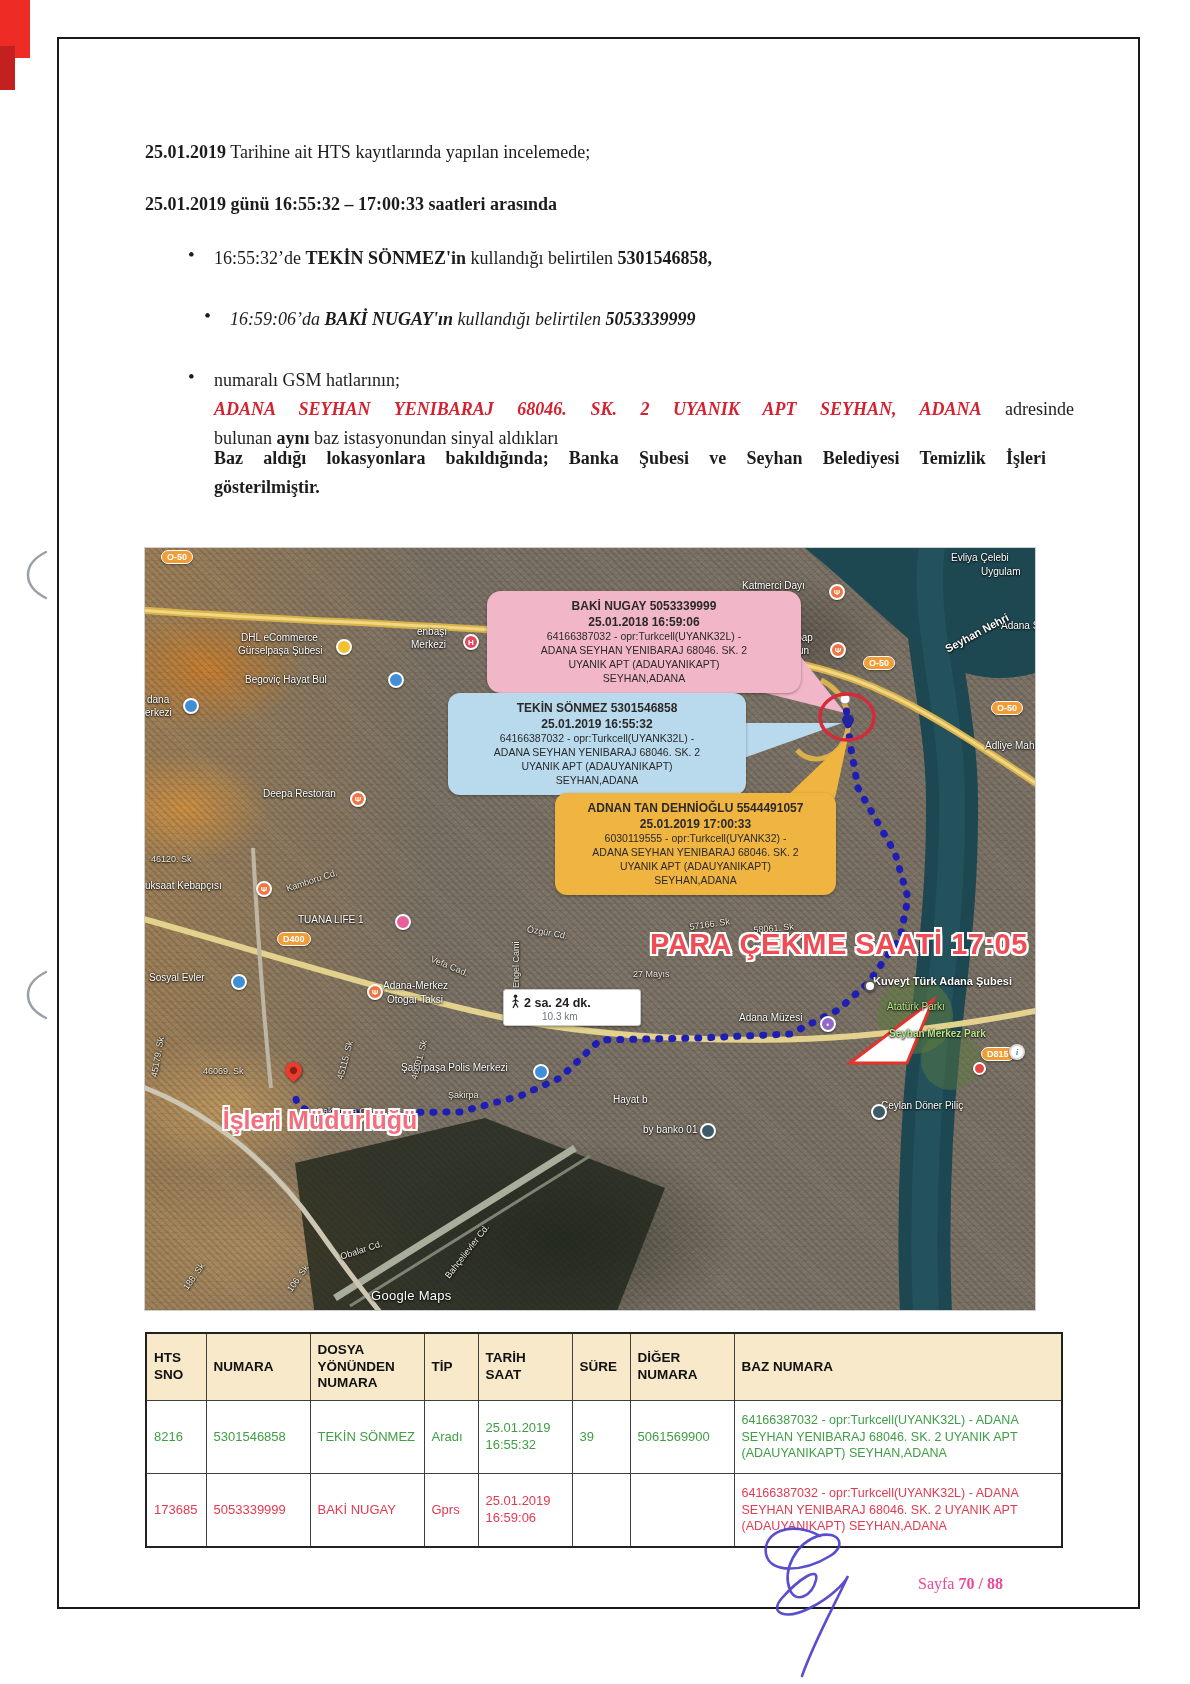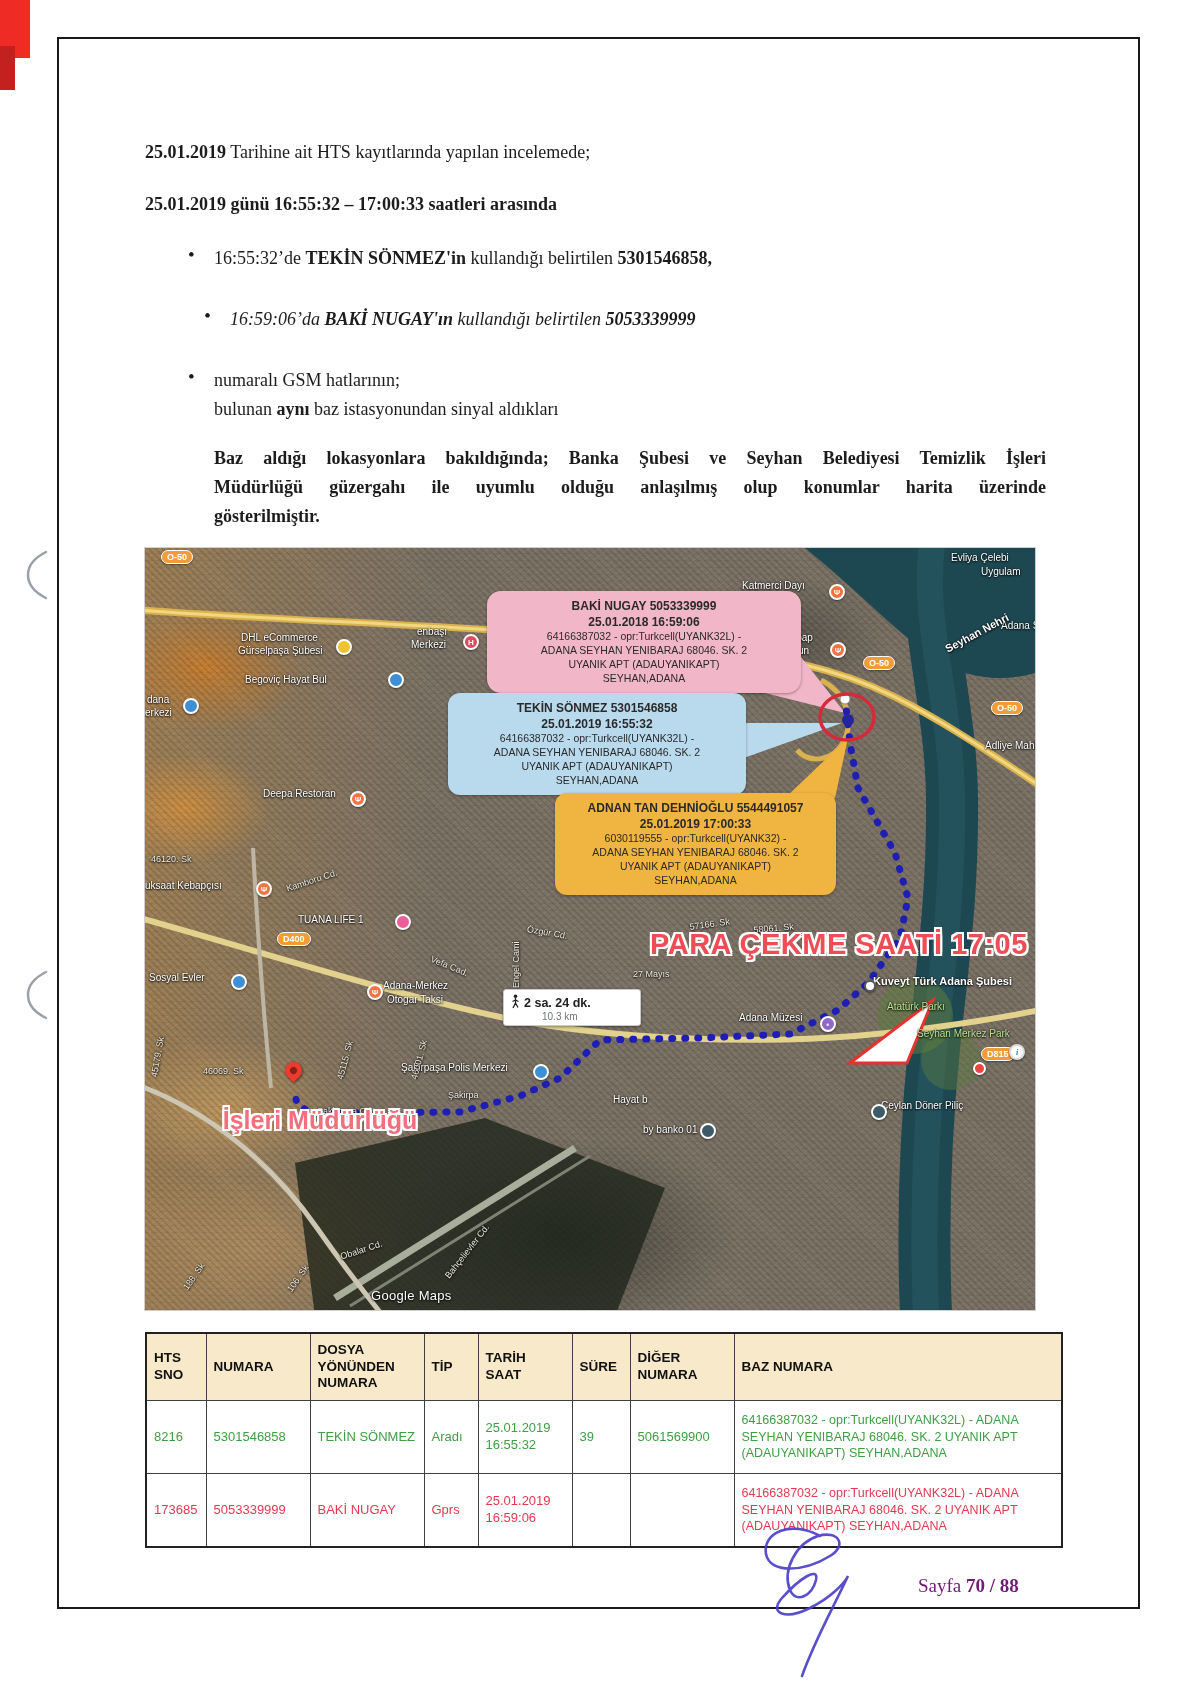--- a/index.html
+++ b/index.html
@@ -84,21 +84,21 @@
   .hts-table{position:absolute;left:145px;top:1332px;width:916px;border-collapse:collapse;
       font-family:"Liberation Sans",sans-serif;font-size:13px;table-layout:fixed;background:#fff;}
   .hts-table th,.hts-table td{border:1px solid #3f3f3f;padding:4px 7px;vertical-align:middle;text-align:left;}
   .hts-table thead th{background:#f7e9c9;font-weight:bold;color:#111;height:58px;font-size:13.5px;line-height:1.25;}
   .hts-table{border:2px solid #222;}
   .hts-table td{height:64px;line-height:1.3;}
   .row-green td{color:var(--row-green,#3f9e44);}
   .row-red td{color:var(--row-red,#e23a50);}
   td.bazcell{font-size:12.5px;line-height:1.35;}
   
-  .footer{position:absolute;left:918px;top:1575px;font-size:19px;color:#701a75;}
+  .footer{position:absolute;left:918px;top:1575px;font-size:16px;color:#ec4899;}
   .footer b{font-weight:bold;}
 </style>
 </head>
 <body>
 
 <div class="binder-mark1"></div>
 <div class="binder-mark2"></div>
 
 <div class="page-frame"></div>
 
@@ -116,25 +116,25 @@
     <div class="ln"><span class="run-b ">25.01.2019 günü 16:55:32 – 17:00:33 saatleri arasında</span></div>
   </div>
 <div class="tblock bullet" style="left:186px;top:244px;width:860px;">
     <div class="ln"><span>16:55:32’de </span><span class="run-b ">TEKİN SÖNMEZ'in</span><span> kullandığı belirtilen </span><span class="run-b ">5301546858,</span></div>
   </div>
 <div class="tblock bullet" style="left:202px;top:276px;width:860px;font-style:italic;">
     <div class="ln"><span>16:59:06’da </span><span class="run-b ">BAKİ NUGAY'ın</span><span> kullandığı belirtilen </span><span class="run-b ">5053339999</span></div>
   </div>
 <div class="tblock bullet" style="left:186px;top:308px;width:860px;">
     <div class="ln"><span>numaralı GSM hatlarının;</span></div>
+    <div class="ln j"><span class="run-i run-red">ADANA SEYHAN YENIBARAJ 68046. SK. 2 UYANIK APT SEYHAN, ADANA</span><span> adresinde</span></div>
     <div class="ln"><span>bulunan </span><span class="run-b ">aynı</span><span> baz istasyonundan sinyal aldıkları</span></div>
   </div>
 <div class="tblock" style="left:214px;top:444px;width:832px;font-weight:bold;">
     <div class="ln j"><span>Baz aldığı lokasyonlara bakıldığında; Banka Şubesi ve Seyhan Belediyesi Temizlik İşleri</span></div>
-    <div class="ln j"><span>Müdürlüğü güzergahı ile uyumlu olduğu anlaşılmış olup konumlar harita üzerinde</span></div>
     <div class="ln"><span>gösterilmiştir.</span></div>
   </div>
 
 <div class="map">
   <svg class="map-art" width="890" height="762" viewBox="0 0 890 762">
 
     <path d="M660,0 L890,0 L890,125 C845,138 805,125 772,98 C738,70 700,32 660,0 Z" fill="#1d4852"></path>
     <path d="M788,-10 C775,70 806,150 807,250 C808,350 797,420 789,500 C781,580 777,670 781,765" stroke="#1d4852" stroke-width="52" fill="none"></path>
     <path d="M788,-10 C775,70 806,150 807,250 C808,350 797,420 789,500 C781,580 777,670 781,765" stroke="#2a5a64" stroke-width="26" fill="none" opacity=".6"></path>
 
@@ -191,21 +191,21 @@
       <div class="ml " style="left: 238px; top: 432px;">Adana-Merkez</div>
       <div class="ml " style="left: 242px; top: 446px;">Otogar Taksi</div>
       <div class="ml rd" style="left: 288px; top: 406px; transform: rotate(22deg);">Vefa Cad.</div>
       <div class="ml rd" style="left: 383px; top: 376px; transform: rotate(10deg);">Özgür Cd.</div>
       <div class="ml rd" style="left: 366px; top: 440px; transform: rotate(-90deg);">Engel Cami</div>
       <div class="ml rd" style="left: 488px; top: 421px;">27 Mayıs</div>
       <div class="ml rd" style="left: 544px; top: 374px; transform: rotate(-8deg);">57166. Sk</div>
       <div class="ml rd" style="left: 608px; top: 377px; transform: rotate(-5deg);">58061. Sk</div>
       <div class="ml wb" style="left: 728px; top: 427px;">Kuveyt Türk Adana Şubesi</div>
       <div class="ml g" style="left: 742px; top: 453px;">Atatürk Parkı</div>
-      <div class="ml g" style="left: 772px; top: 480px;">Seyhan Merkez Park</div>
+      <div class="ml g" style="left: 744px; top: 480px; font-weight: bold;">Seyhan Merkez Park</div>
       <div class="ml " style="left: 594px; top: 464px;">Adana Müzesi</div>
       <div class="ml " style="left: 256px; top: 514px;">Şakirpaşa Polis Merkezi</div>
       <div class="ml " style="left: 468px; top: 546px;">Hayat b</div>
       <div class="ml rd" style="left: 172px; top: 558px;">Şakirpaşa Cd.</div>
       <div class="ml rd" style="left: 303px; top: 542px;">Şakirpa</div>
       <div class="ml rd" style="left: 58px; top: 518px;">46069. Sk</div>
       <div class="ml rd" style="left: 190px; top: 530px; transform: rotate(-75deg);">45115. Sk</div>
       <div class="ml rd" style="left: 264px; top: 530px; transform: rotate(-75deg);">46001. Sk</div>
       <div class="ml rd" style="left: 4px; top: 528px; transform: rotate(-80deg);">45179. Sk</div>
       <div class="ml " style="left: 498px; top: 576px;">by banko 01</div>

